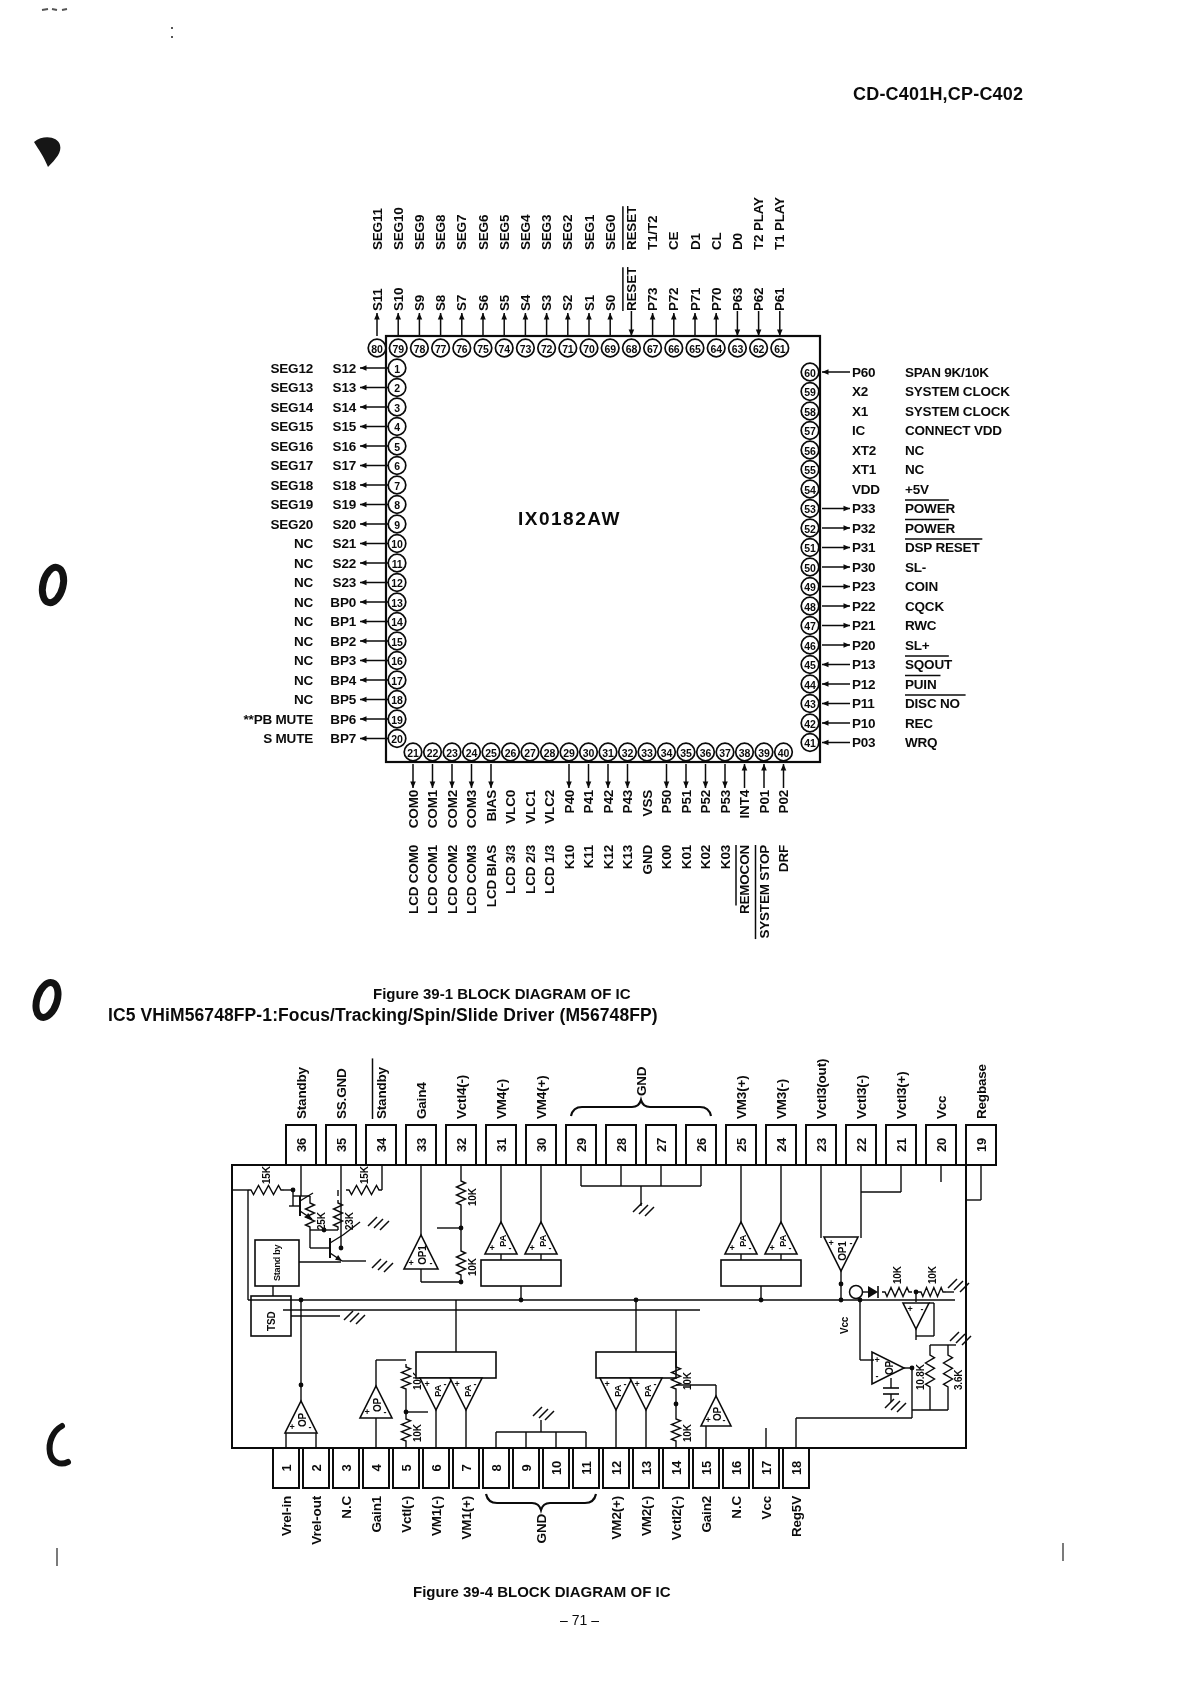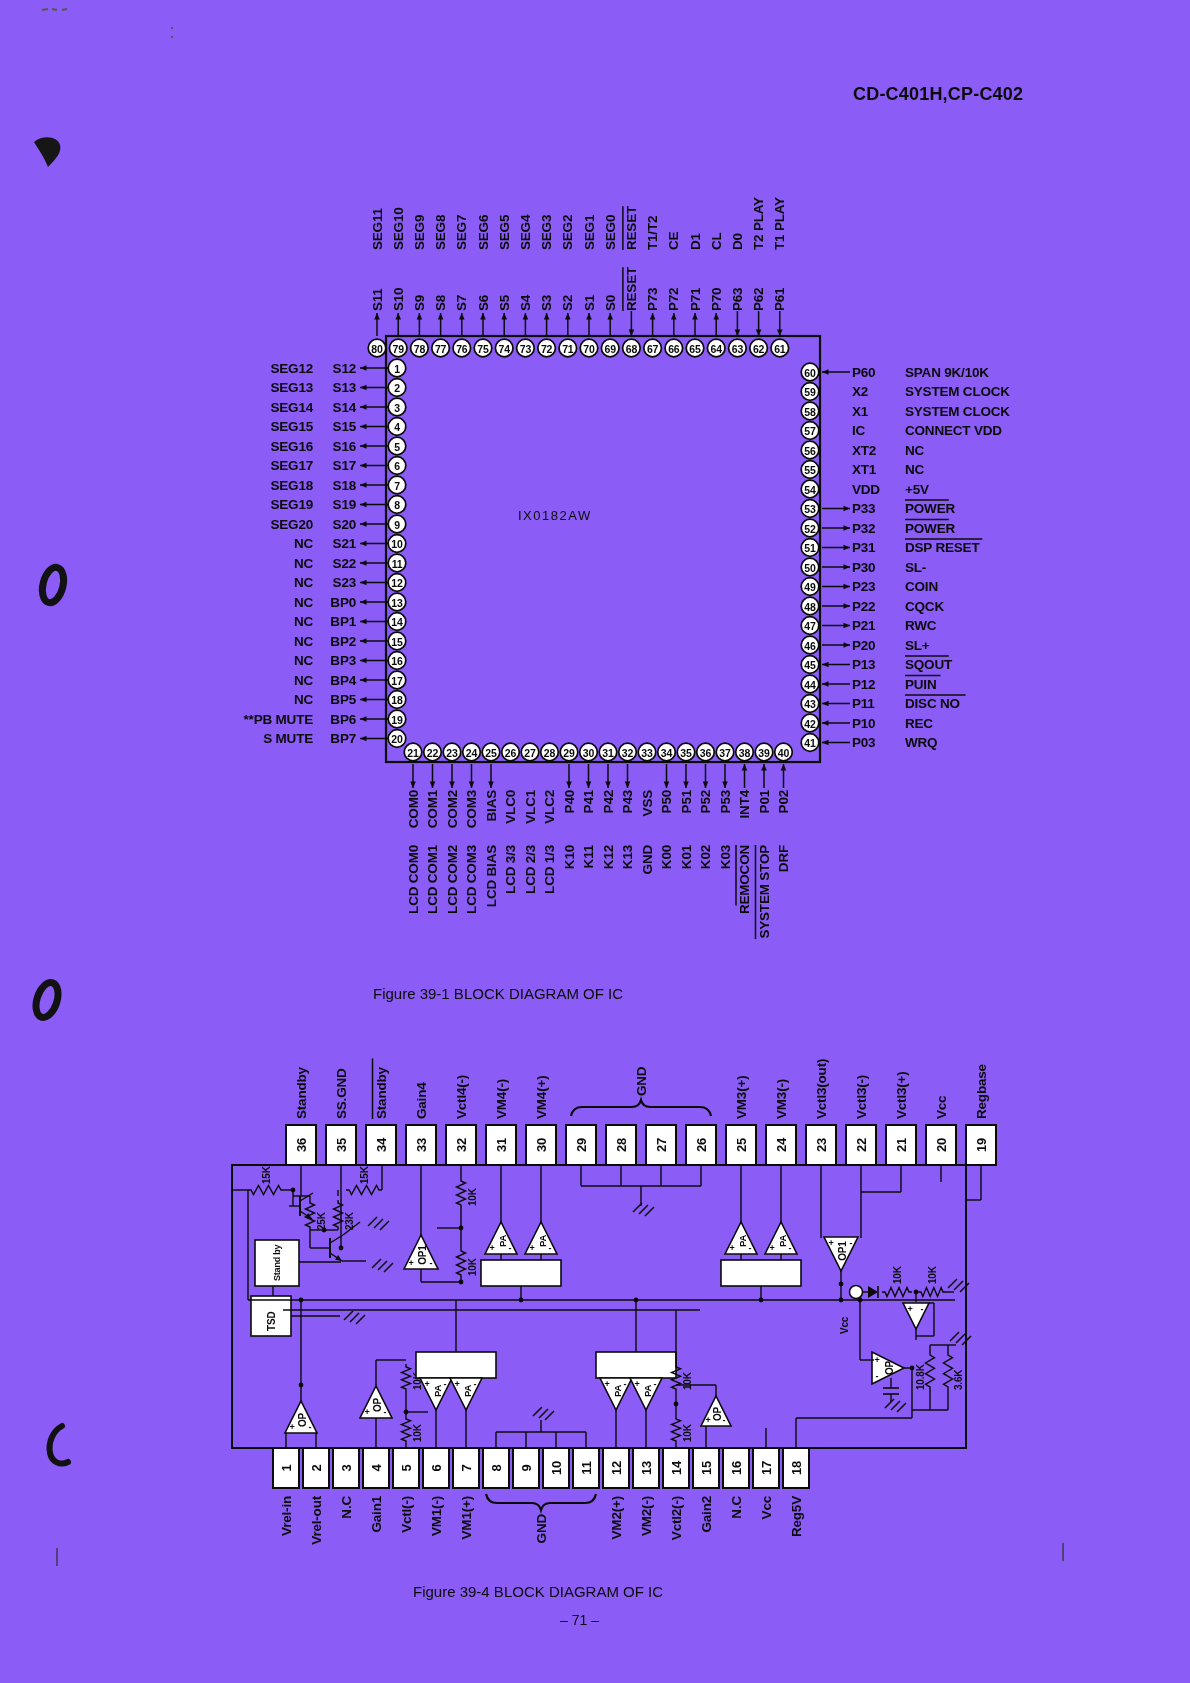--- a/index.html
+++ b/index.html
@@ -1,37 +1,38 @@
 <!DOCTYPE html>
 <html><head>
 <meta charset="utf-8">
 <style>
   html,body{margin:0;padding:0;background:#e8e8e4;}
-  #page{position:relative;width:1190px;height:1683px;background:#8b5cf6;overflow:hidden;
+  #page{position:relative;width:1190px;height:1683px;background:#ffffff;overflow:hidden;
         font-family:"Liberation Sans",sans-serif;color:#0b0b0b;}
   .t{position:absolute;white-space:nowrap;}
   .hdr{font-size:18px;font-weight:bold;letter-spacing:0.2px;}
   .sect{font-size:17.5px;font-weight:bold;letter-spacing:0.1px;}
-  .cap{font-size:15px;font-weight:normal;text-align:center;}
+  .cap{font-size:15px;font-weight:bold;text-align:center;}
   .pg{font-size:14px;}
-  .chip{font-size:13px;font-weight:normal;letter-spacing:1.5px;}
+  .chip{font-size:19px;font-weight:bold;letter-spacing:1.5px;}
   svg text{font-family:"Liberation Sans",sans-serif;letter-spacing:-0.2px;}
 </style>
 </head>
 <body>
 
 <div id="page">
 
   <div class="t hdr" style="left:853px;top:84px;">CD-C401H,CP-C402</div>
 
 
   <div class="t chip" style="left:518px;top:508px;">IX0182AW</div>
 
   <div class="t cap" style="left:373px;top:985px;">Figure 39-1 BLOCK DIAGRAM OF IC</div>
 
+  <div class="t sect" style="left:108px;top:1005px;">IC5  VHiM56748FP-1:Focus/Tracking/Spin/Slide Driver (M56748FP)</div>
 
   <div class="t cap" style="left:413px;top:1583px;">Figure 39-4 BLOCK DIAGRAM OF IC</div>
 
   <div class="t pg" style="left:560px;top:1612px;">– 71 –</div>
 
   <svg id="diagram" width="1190" height="1683" viewBox="0 0 1190 1683" style="position:absolute;left:0;top:0;">
 
     <g>
       <path d="M34,142 c10,-8 24,-5 26,3 c2,7 -4,14 -12,22 c-4,-10 -9,-17 -14,-25 z" fill="#161616"></path>
       <ellipse cx="53" cy="585" rx="10" ry="18" fill="none" stroke="#121212" stroke-width="7" transform="rotate(14 53 585)"></ellipse>

